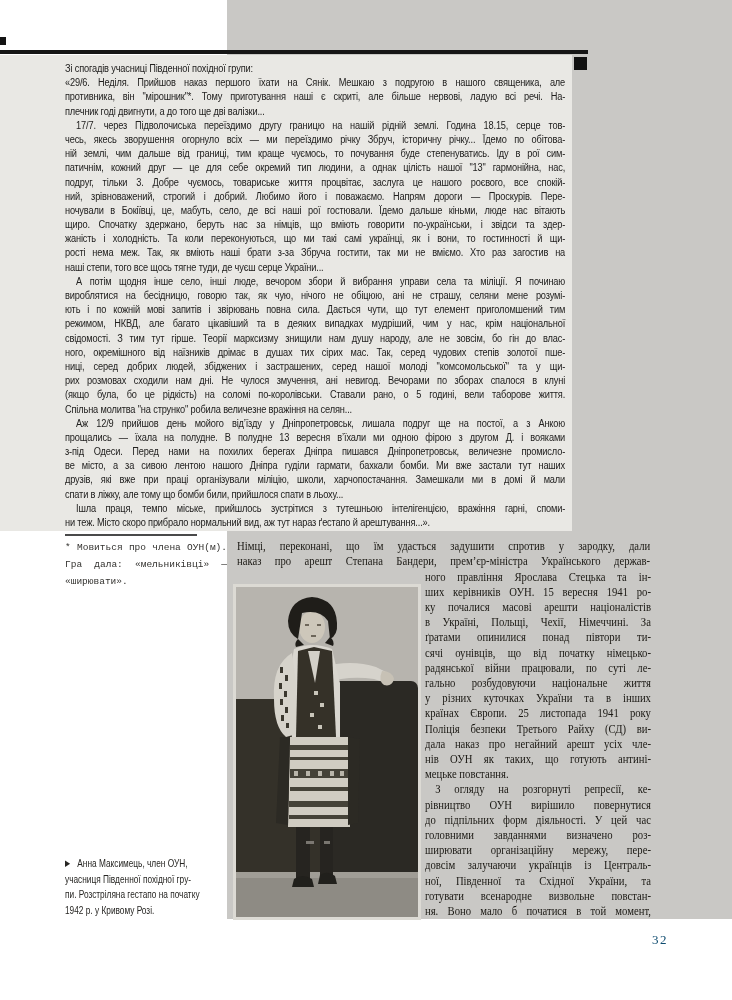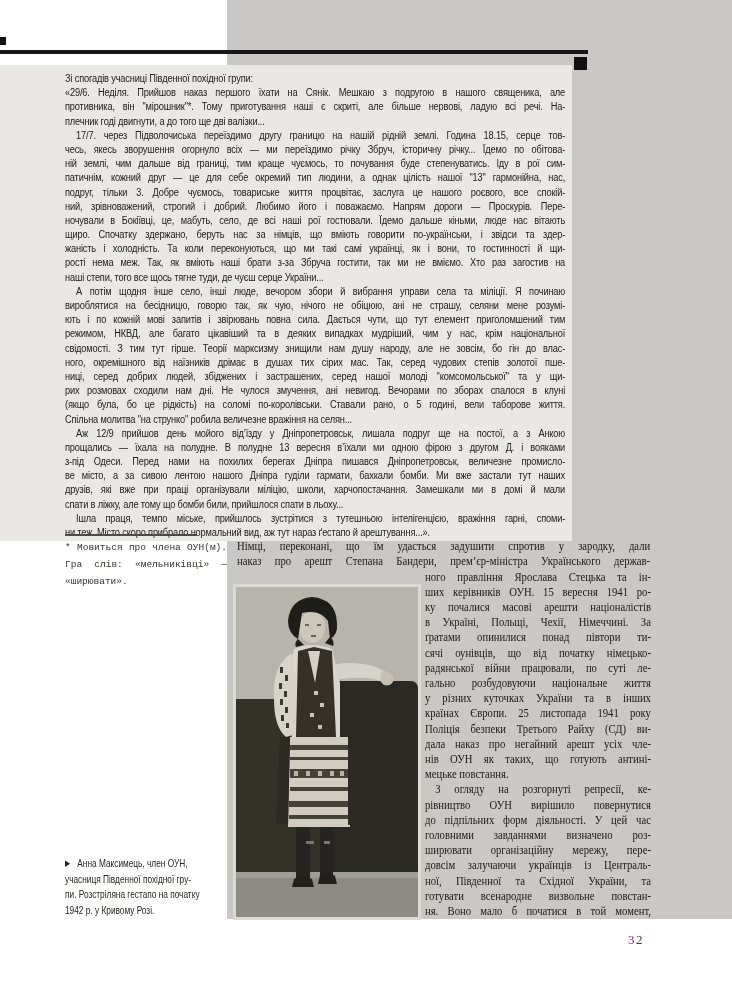--- a/index.html
+++ b/index.html
@@ -8,21 +8,21 @@
 
   
   .scan-bg{position:absolute;left:227px;top:0;width:505px;height:919px;background:#c9c8c5;}
 
   
   .edge-tick{position:absolute;left:0;top:37px;width:6px;height:8px;background:#131313;}
   .top-bar{position:absolute;left:0;top:50px;width:588px;height:4px;background:#161616;}
   .corner-square{position:absolute;left:574px;top:57px;width:13px;height:13px;background:#111111;}
 
   
-  .quote-block{position:absolute;left:0;top:55px;width:572px;height:476px;background:#e9e8e4;margin-top:10px;}
+  .quote-block{position:absolute;left:0;top:55px;width:572px;height:476px;background:#e9e8e4;}
   .quote-text{position:absolute;left:65px;top:6px;width:633px;transform:scaleX(0.79);transform-origin:0 0;
     font:11.7px/14.2px "Liberation Sans",sans-serif;color:#222120;letter-spacing:-0.2px;}
   .qline{text-align:justify;text-align-last:justify;height:14.2px;overflow:visible;white-space:nowrap;}
   .qline.last{text-align-last:left;}
   .qline.ind{text-indent:14px;}
   
   .qline{white-space:normal;}
 
   
   .footnote{position:absolute;left:65px;top:534px;width:165px;}
@@ -44,22 +44,22 @@
     font:13.5px/15.2px "Liberation Serif",serif;color:#1a1813;}
   .bline{text-align:justify;text-align-last:justify;}
   .bline.last{text-align-last:left;}
   .bline.ind{text-indent:13px;}
 
   
   .photo{position:absolute;left:6px;top:584px;width:182px;height:330px;border:3px solid #dcdad4;background:#29272405;}
   .photo svg{display:block;}
 
   
-  .page-number{position:absolute;left:628px;top:932px;width:30px;
-    font:13px/15px "Liberation Serif",serif;letter-spacing:1.5px;color:#701a75;}
+  .page-number{position:absolute;left:652px;top:932px;width:30px;
+    font:13px/15px "Liberation Serif",serif;letter-spacing:1.5px;color:#0c4a6e;}
 </style>
 </head>
 <body>
 
 <div id="page">
 
   <div class="scan-bg"></div>
 
   <div class="edge-tick"></div>
   <div class="top-bar"></div>
@@ -100,21 +100,21 @@
         <div class="qline last">спати в ліжку, але тому що бомби били, прийшлося спати в льоху...</div>
         <div class="qline ind">Ішла праця, темпо міське, прийшлось зустрітися з тутешньою інтелігенцією, вражіння гарні, споми-</div>
         <div class="qline last">ни теж. Місто скоро прибрало нормальний вид, аж тут нараз ґестапо й арештування...».</div>
       </div>
   </div>
 
   <div class="footnote">
     <div class="footnote-rule"></div>
     <div class="fn-lines">
         <div class="fnline">* Мовиться про члена ОУН(м).</div>
-        <div class="fnline">Гра слів: «мельниківці» —</div>
+        <div class="fnline">Гра дала: «мельниківці» —</div>
         <div class="fnline last">«ширювати».</div>
       </div>
   </div>
 
   <div class="caption">
     <div class="cap-first">
       <span class="cap-marker">▶</span><span>Анна Максимець, член ОУН,</span>
     </div>
     <div>
         <div class="capline last">учасниця Південної похідної гру-</div>

